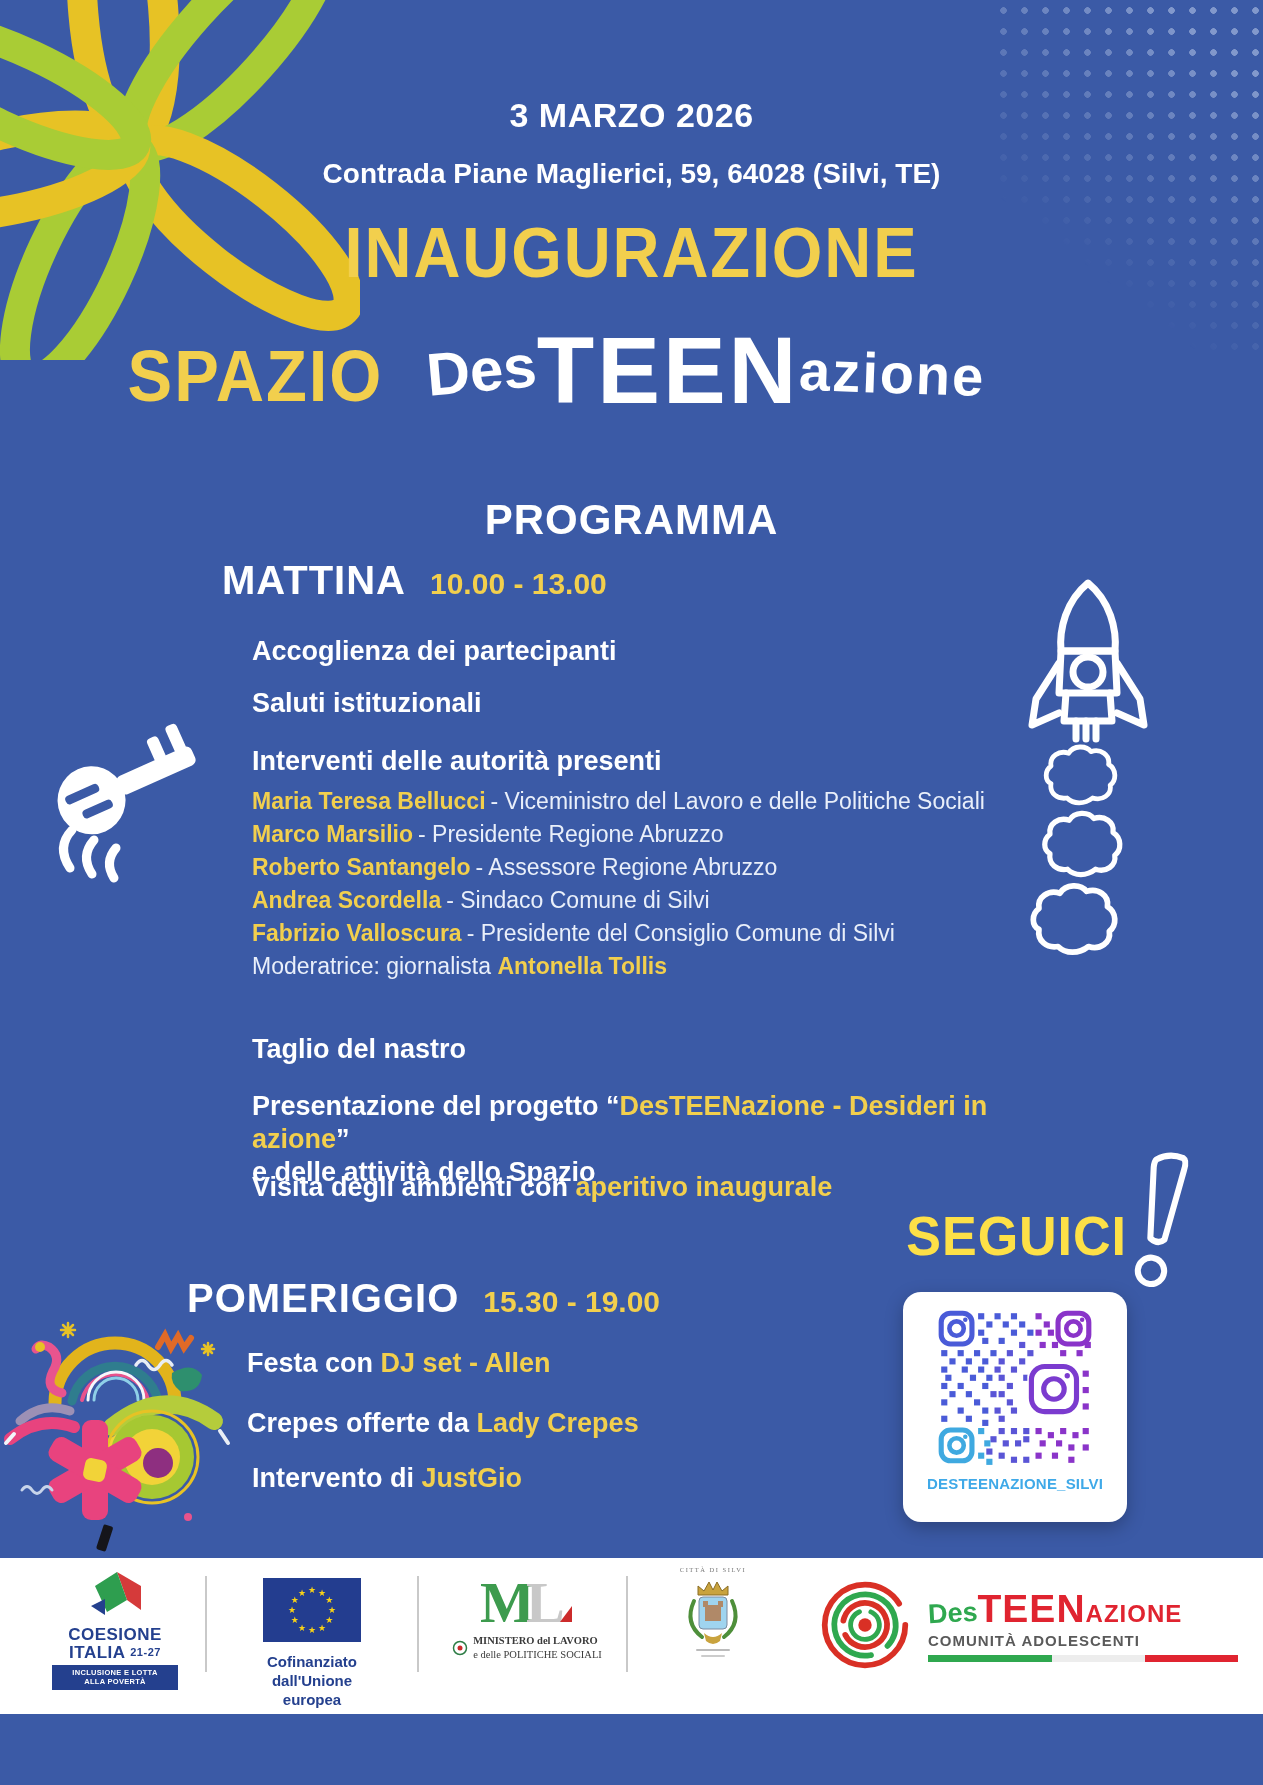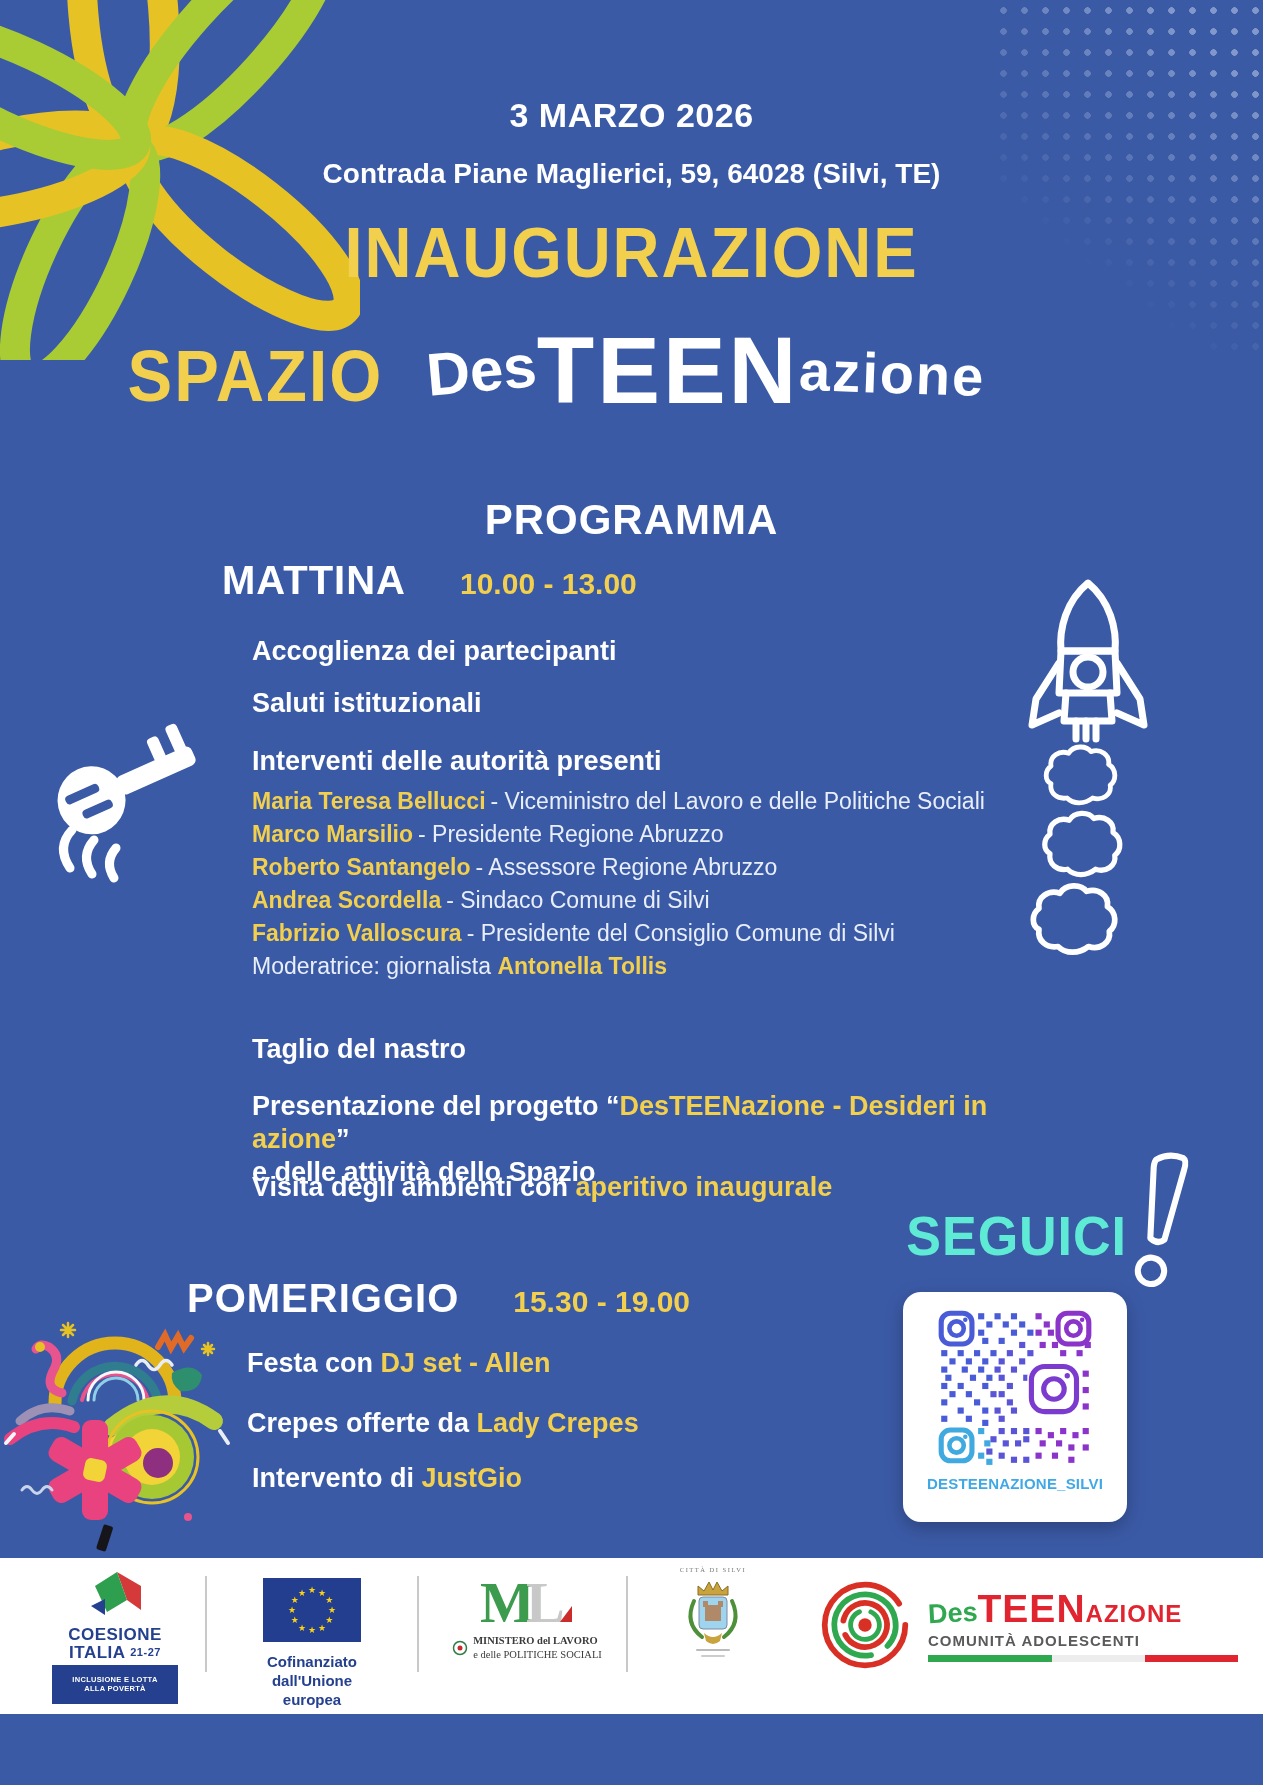--- a/index.html
+++ b/index.html
@@ -29,48 +29,48 @@
   .title1{top:213px;font-size:70px;font-weight:bold;letter-spacing:2px;}
   .title-row2{left:118px;top:318px;width:1060px;display:flex;align-items:flex-end;gap:34px;}
   .spazio{font-size:72px;font-weight:bold;letter-spacing:2px;line-height:1;}
   .brand{white-space:nowrap;line-height:1;}
   .brand span{display:inline-block;font-weight:bold;color:#fff;}
   .brand .b-des{font-size:60px;transform:rotate(-5deg) translateY(-6px);}
   .brand .b-teen{font-size:94px;letter-spacing:3px;transform:translateY(6px);}
   .brand .b-azione{font-size:56px;transform:rotate(2deg) translateY(-4px);letter-spacing:2px;}
   .programma{top:496px;font-size:42px;font-weight:bold;letter-spacing:1px;}
 
-  .sec-head{display:flex;align-items:baseline;gap:54px;}
+  .sec-head{display:flex;align-items:baseline;gap:24px;}
   .sec-label{font-size:40px;font-weight:bold;color:#fff;letter-spacing:1px;}
   .sec-time{font-size:30px;font-weight:bold;color:#F2CF4D;}
 
   .item{font-size:27px;font-weight:bold;color:#fff;}
   .hl{color:#F2CF4D;}
   .speakers{left:252px;top:785px;font-size:23px;line-height:33px;color:#E9EFFA;}
   .speaker .name{color:#F2CF4D;font-weight:bold;}
   .speaker .role{font-weight:400;margin-left:5px;}
   .speaker.moderator .role{margin-left:0;}
   .two-line{line-height:33px;}
 
-  .seguici{left:898px;top:1203px;font-size:56px;font-weight:bold;color:#5eead4;letter-spacing:1px;}
+  .seguici{left:898px;top:1203px;font-size:56px;font-weight:bold;color:#fde047;letter-spacing:1px;}
 
   .qr-card{
     left:903px;top:1292px;width:224px;height:230px;background:#fff;border-radius:18px;
     box-shadow:0 6px 18px rgba(0,0,0,.25);text-align:center;
   }
   .qr-card svg{margin-top:13px;}
   .qr-handle{margin-top:2px;font-size:15px;font-weight:bold;color:#3FA9E8;letter-spacing:.2px;}
 
   
   .footer{left:0;top:1558px;width:1263px;height:156px;background:#fff;}
   .fdiv{position:absolute;top:18px;width:2px;height:96px;background:#C9C9C9;}
   .logo{position:absolute;text-align:center;}
   .coesione-title{font-size:17px;font-weight:800;color:#24408E;line-height:1.05;letter-spacing:.5px;}
   .coesione-years{font-size:11px;font-weight:bold;vertical-align:2px;}
-  .coesione-banner{margin-top:3px;background:#24408E;color:#fff;font-size:7.5px;font-weight:bold;line-height:1.3;padding:10px 4px;letter-spacing:.3px;}
+  .coesione-banner{margin-top:3px;background:#24408E;color:#fff;font-size:7.5px;font-weight:bold;line-height:1.3;padding:3px 4px;letter-spacing:.3px;}
   .eu-caption{margin-top:7px;font-size:15px;font-weight:bold;color:#24408E;line-height:1.25;}
   .min-caption{font-size:10.5px;color:#3A3A3A;font-family:"Liberation Serif",serif;line-height:1.3;text-align:left;}
   .silvi-top{font-size:6.5px;color:#777;font-family:"Liberation Serif",serif;letter-spacing:1.5px;}
   .dt-word{white-space:nowrap;line-height:1;text-align:left;}
   .dt-word .des{color:#2FA84F;font-size:27px;font-weight:800;display:inline-block;transform:rotate(-3deg);}
   .dt-word .teen{color:#E02430;font-size:39px;font-weight:800;letter-spacing:1px;}
   .dt-word .azione{color:#E02430;font-size:24px;font-weight:800;letter-spacing:1px;}
   .dt-sub{margin-top:4px;font-size:15px;font-weight:bold;color:#5A5A5A;letter-spacing:1px;text-align:left;}
   .tricolor{margin-top:6px;width:310px;height:7px;display:flex;}
   .tricolor div{height:7px;}

